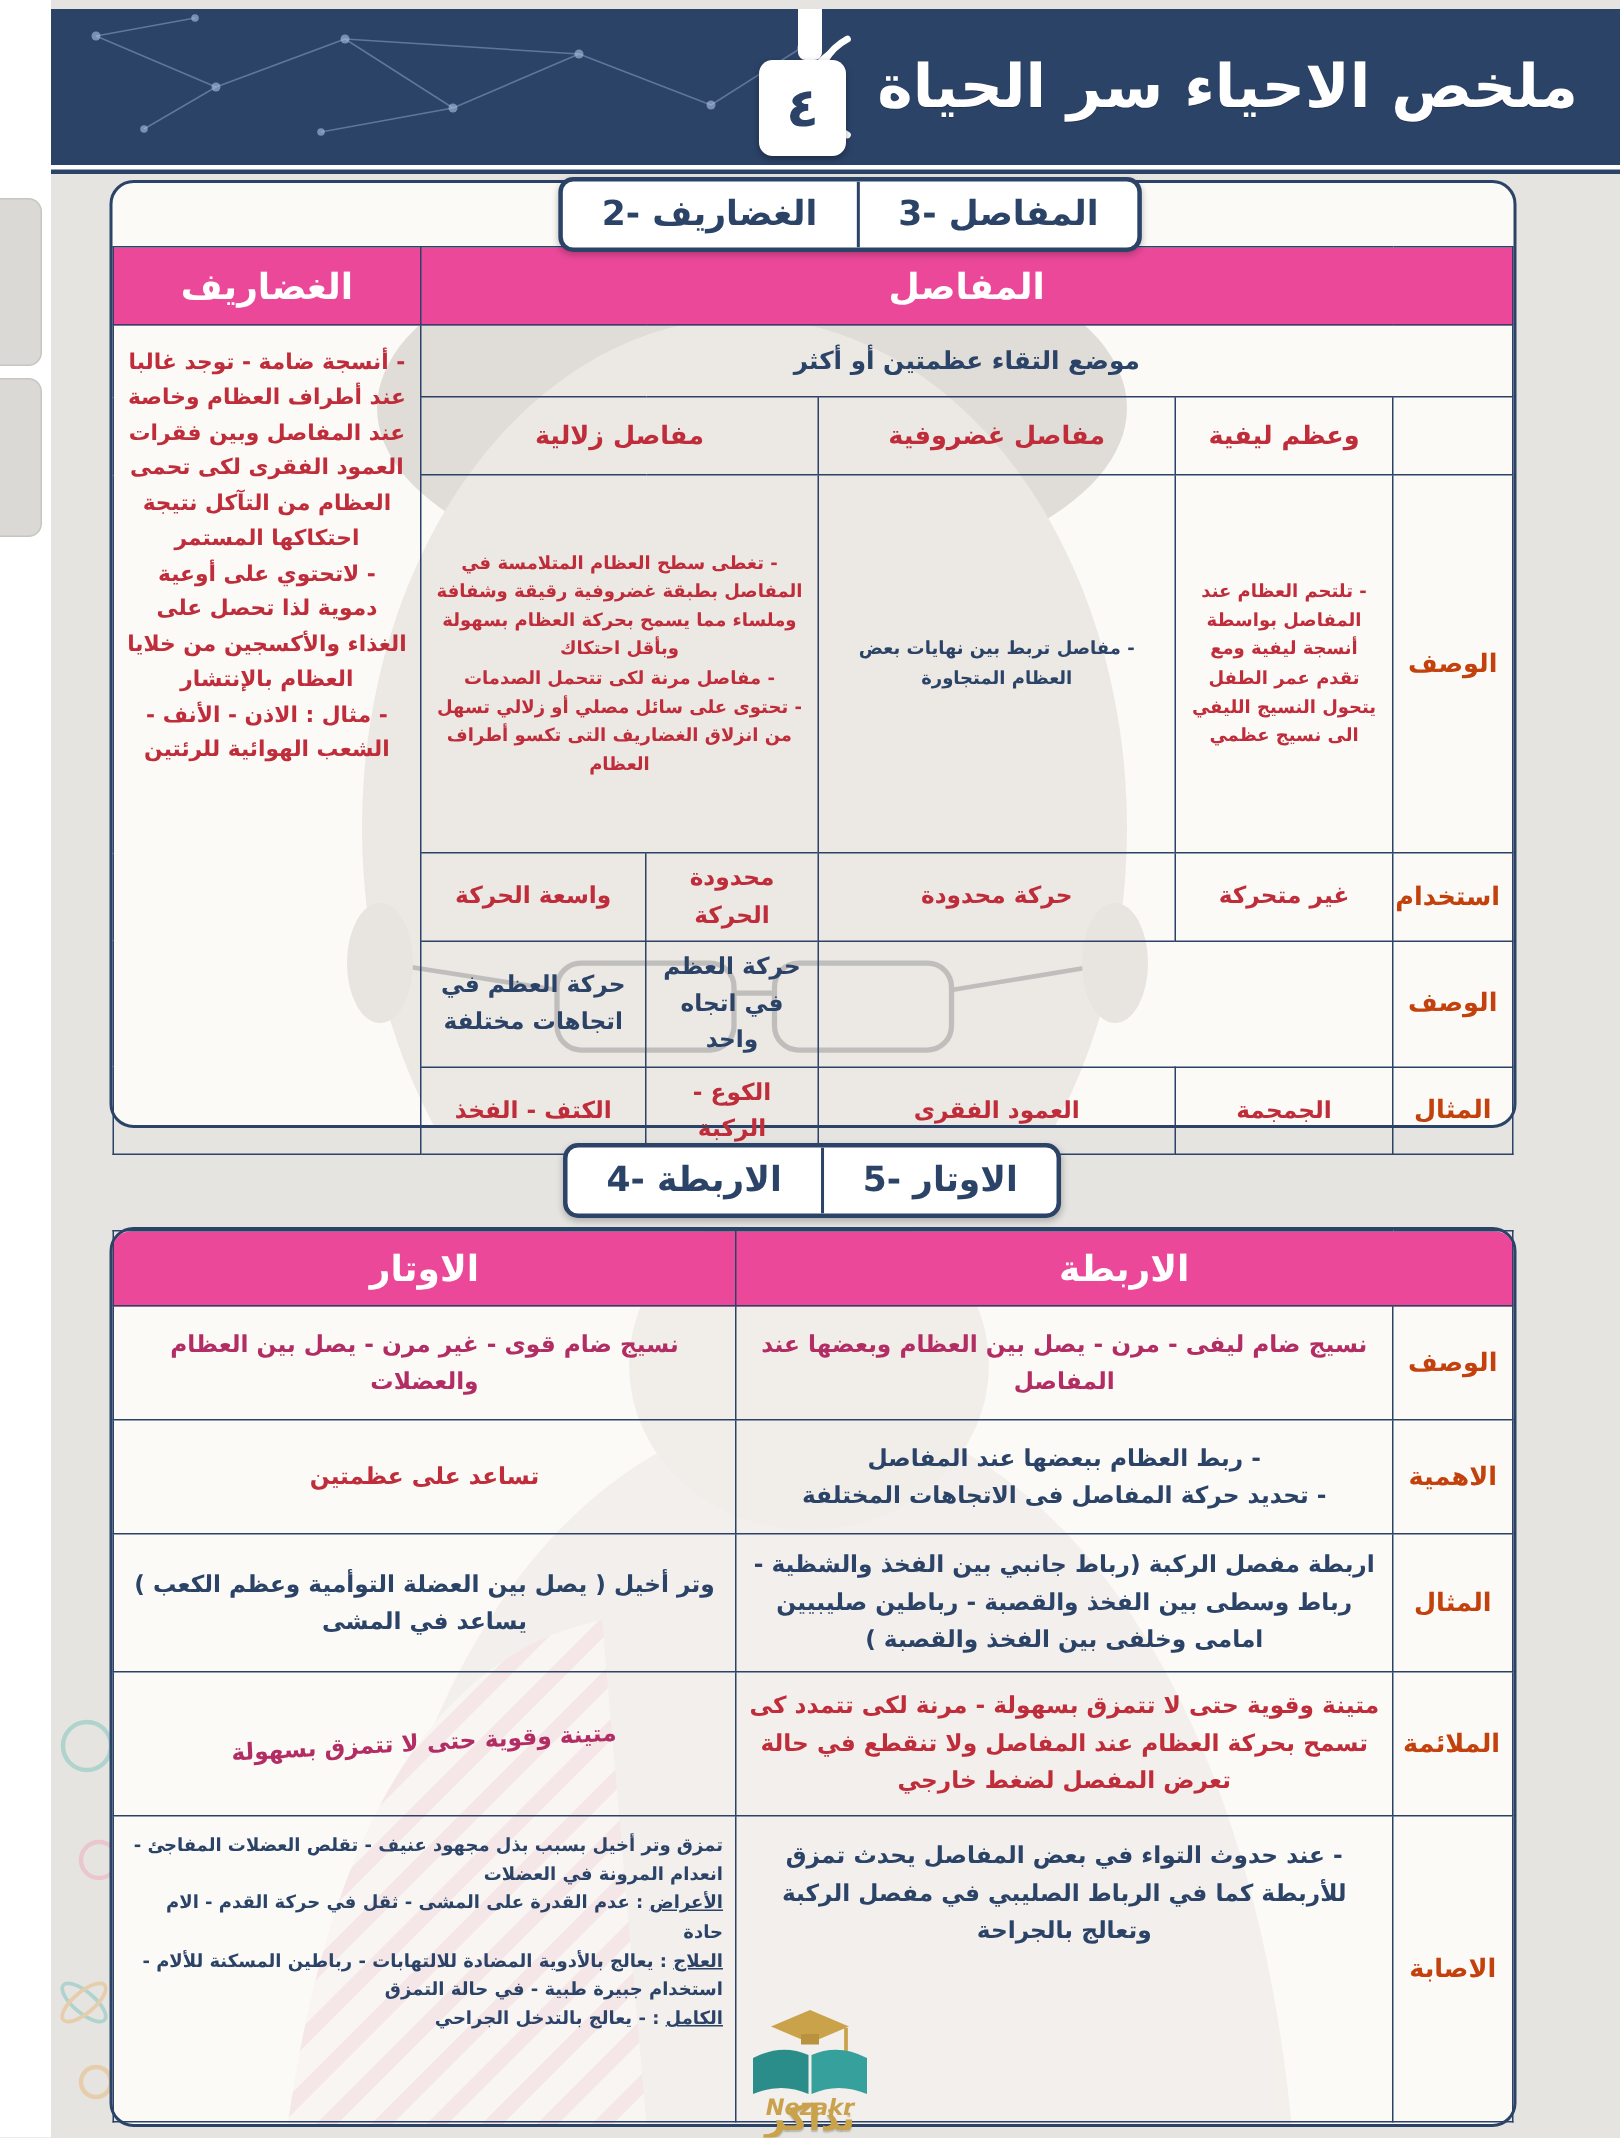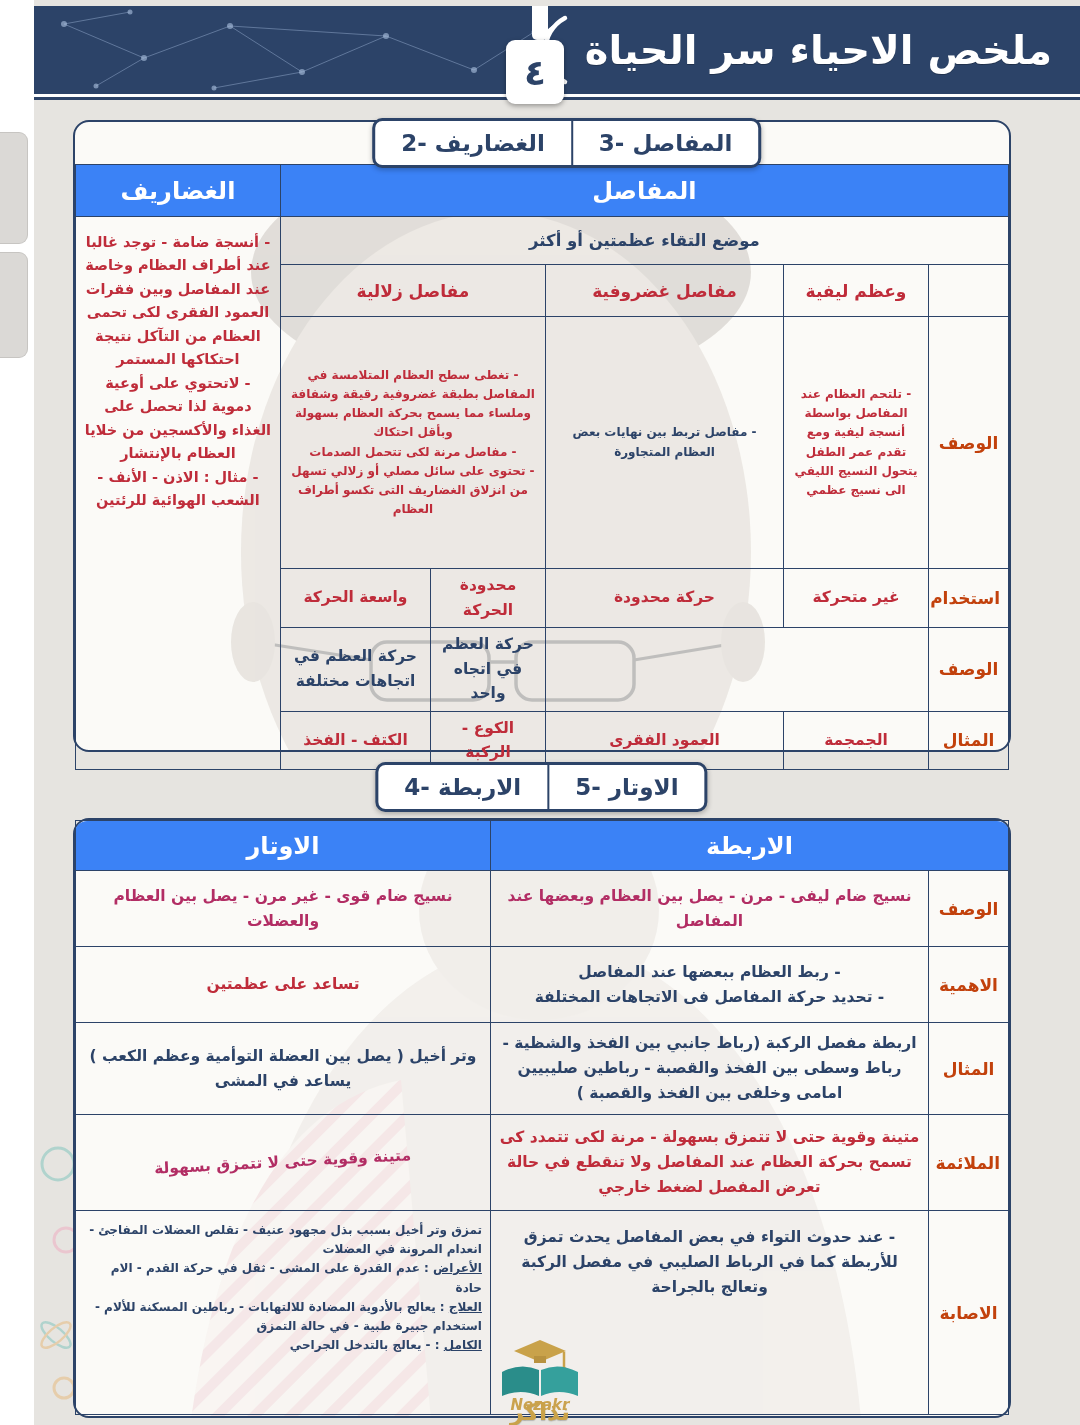--- a/index.html
+++ b/index.html
@@ -13,21 +13,21 @@
   }
   
   .left-strip { position:absolute; left:0; top:0; width:34px; height:100%; background:#ffffff; z-index:2; }
   .side-tab { position:absolute; left:0; width:28px; background:#dbd9d6; border:1px solid #c7c5c2; border-left:none; border-radius:0 9px 9px 0; z-index:3; }
   .side-tab.t1 { top:132px; height:112px; }
   .side-tab.t2 { top:252px; height:106px; }
   .doodles { position:absolute; left:34px; top:1130px; z-index:1; opacity:.35; }
 
   
   .top-bar {
-    position:absolute; left:34px; top:6px; right:0; height:88px;
+    position:absolute; left:34px; top:6px; right:0; height:104px;
     background:#2c4368; z-index:4;
     box-shadow: 0 3px 0 #ffffff, 0 6px 0 #2c4368;
   }
   .net-pattern { position:absolute; left:0; top:0; }
   .bar-title-wrap { position:absolute; right:28px; top:0; height:100%; display:flex; align-items:center; gap:12px; z-index:5; }
   .bar-title { color:#ffffff; font-size:40px; font-weight:bold; letter-spacing:0; white-space:nowrap; text-shadow:0 1px 0 rgba(0,0,0,.25); }
   .page-badge-slot { position:absolute; left:532px; top:6px; width:16px; height:34px; background:#ffffff; border-radius:0 0 5px 5px; z-index:5; }
   .page-badge {
     position:absolute; left:506px; top:40px; width:58px; height:64px;
     background:#ffffff; border-radius:9px; z-index:6;
@@ -57,21 +57,21 @@
     background:#fbfaf7; border:2.5px solid #2c4368; border-radius:16px;
   }
   #box1 { top:120px; height:632px; }
   #box2 { top:818px; height:600px; }
   .bg-art { position:absolute; inset:0; z-index:0; border-radius:14px; overflow:hidden; }
   .bg-art svg { display:block; }
 
   table { width:100%; border-collapse:collapse; table-layout:fixed; position:relative; z-index:1; }
   #box1 .gap { height:42px; position:relative; z-index:1; }
   td, th { border:1.6px solid #2c4368; text-align:center; vertical-align:middle; padding:4px 8px; font-weight:bold; }
-  th { background:#3b82f6; color:#ffffff; font-size:24px; padding:9px 8px; }
+  th { background:#ec4899; color:#ffffff; font-size:24px; padding:9px 8px; }
   #tbl2 th:first-child { border-top-right-radius:12px; }
   #tbl2 th:last-child  { border-top-left-radius:12px; }
 
   .navy-text    { color:#2c4368; }
   .red-text     { color:#bf2c3a; }
   .magenta-text { color:#b22d64; }
   .maroon-text  { color:#8e2b38;margin-top:15px; }
   .preline { white-space:pre-line; }
   .ul { text-decoration:underline; }
 

